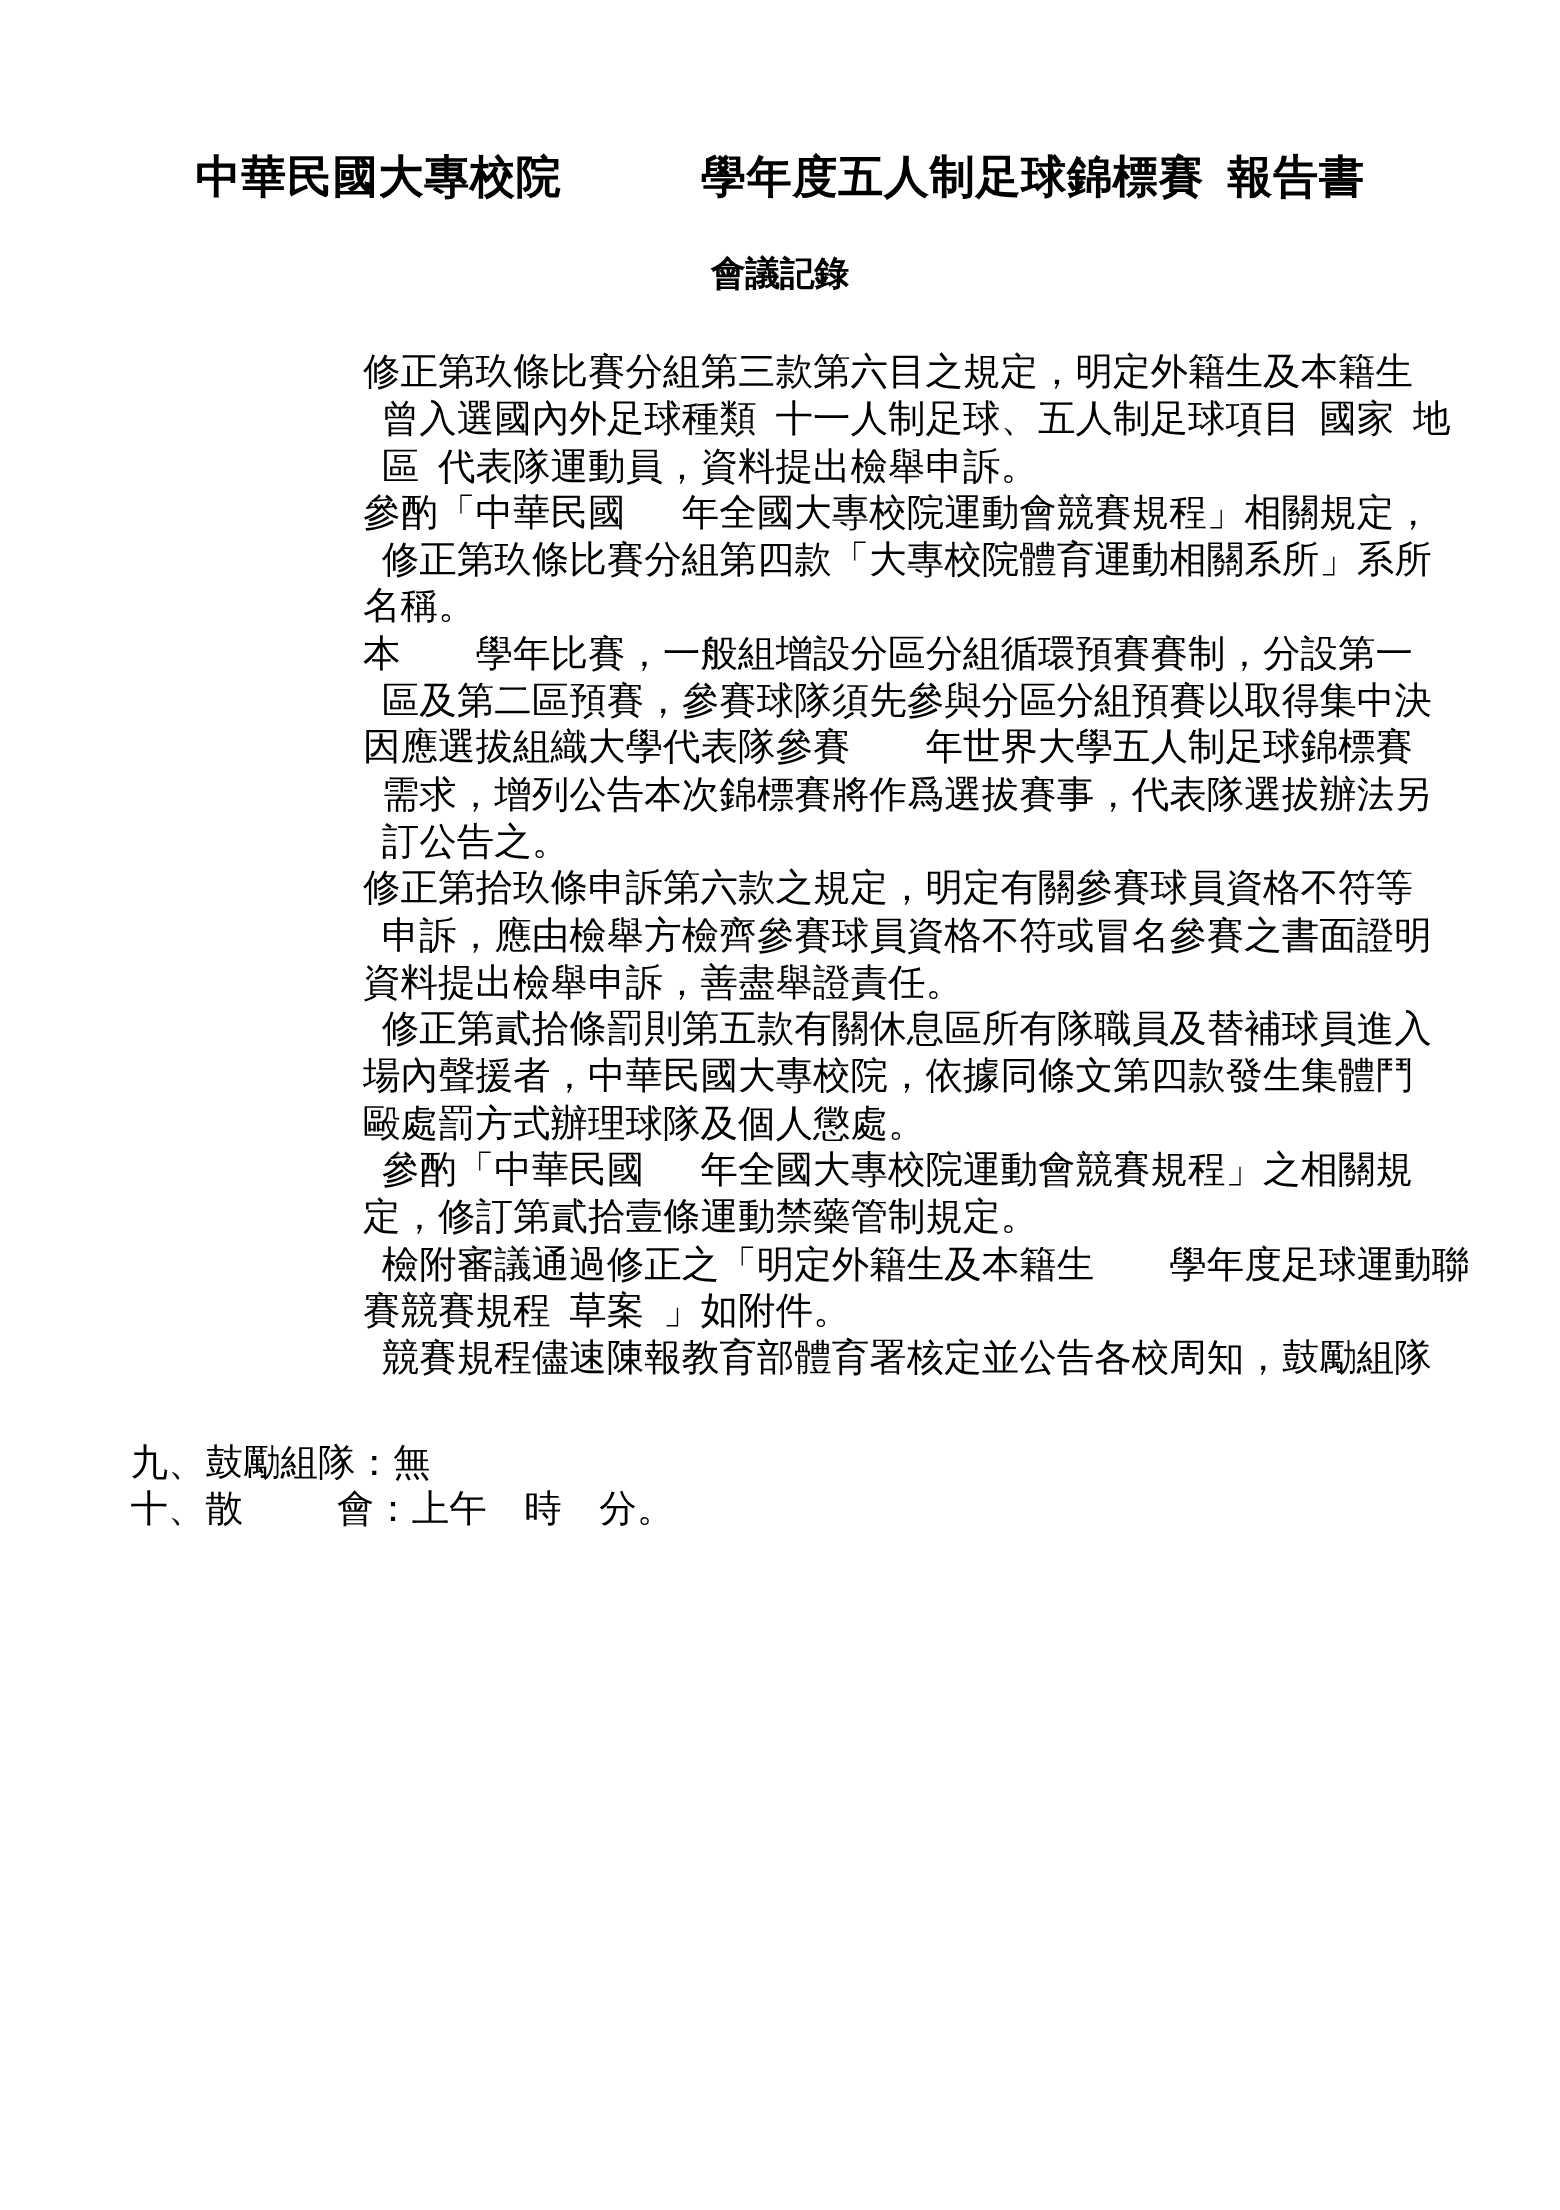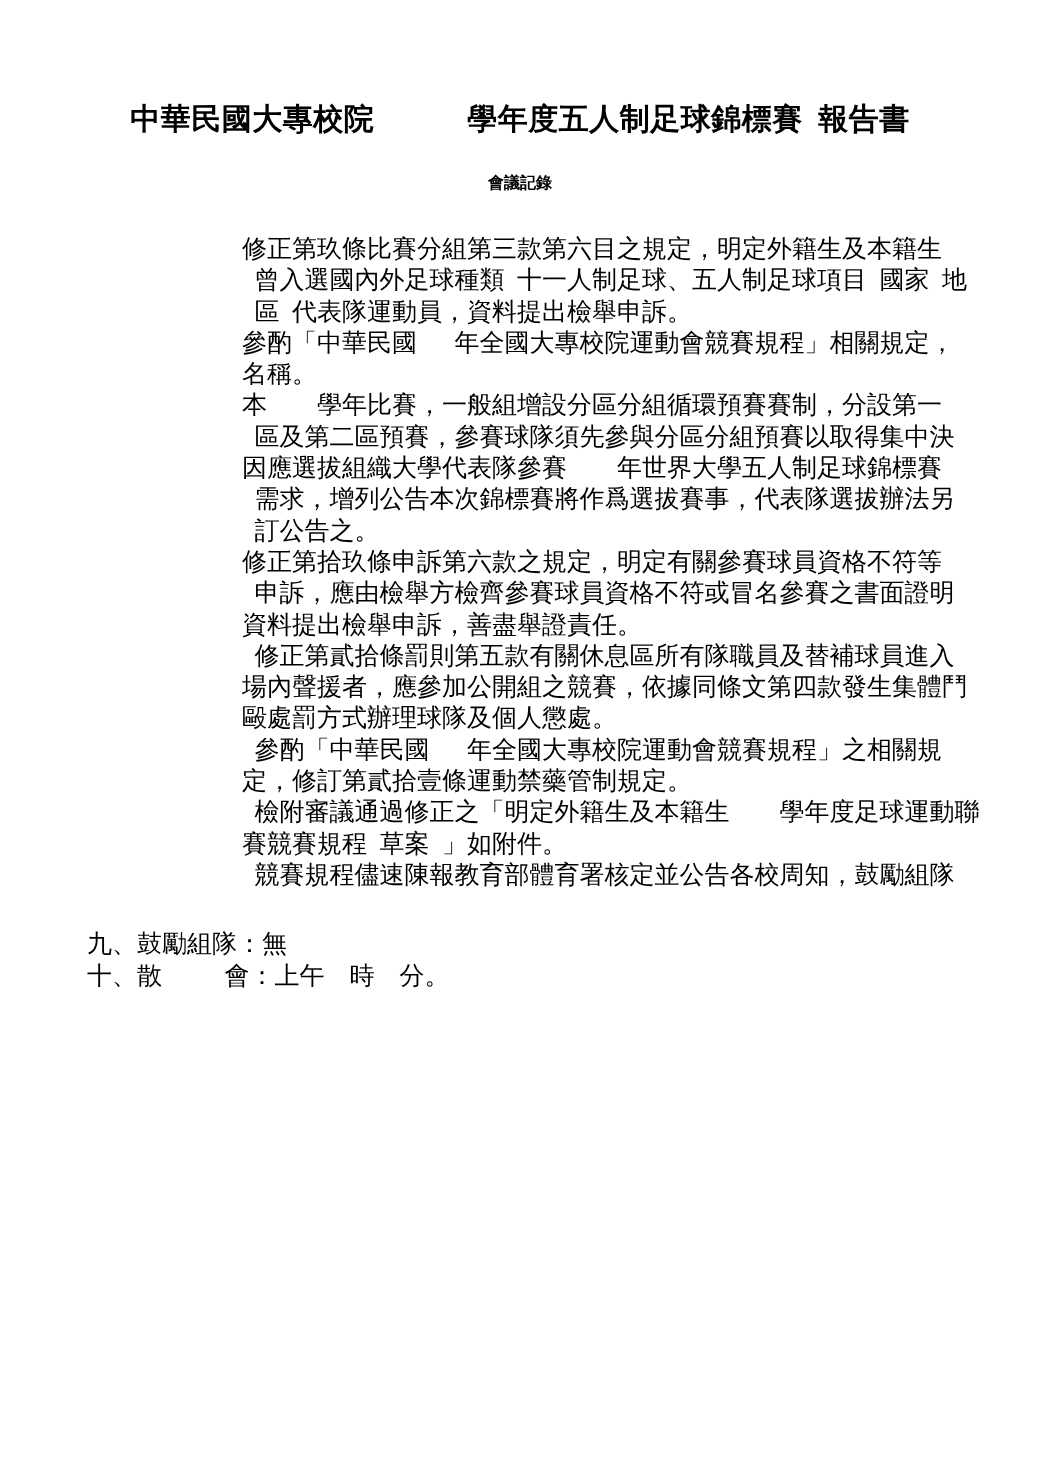--- a/index.html
+++ b/index.html
@@ -22,21 +22,21 @@
     text-align: center;
     font-size: 30px;
     font-weight: bold;
     line-height: 40px;
     white-space: pre;
     letter-spacing: 0.5px;
   }
   .doc-subtitle {
     margin: 30px 0 0 0;
     text-align: center;
-    font-size: 16px;
+    font-size: 23px;
     font-weight: bold;
     line-height: 28px;
     white-space: pre;
   }
   .minutes {
     margin: 36px 0 0 242px;
   }
   .minutes .para {
     margin: 0;
   }
@@ -56,39 +56,40 @@
   <h1 class="doc-title">中華民國大專校院      學年度五人制足球錦標賽 報告書</h1>
   <h2 class="doc-subtitle">會議記錄</h2>
   <div class="minutes">
       <div class="para">
         <div class="ln">修正第玖條比賽分組第三款第六目之規定，明定外籍生及本籍生</div>
         <div class="ln"> 曾入選國內外足球種類 十一人制足球、五人制足球項目 國家 地</div>
         <div class="ln"> 區 代表隊運動員，資料提出檢舉申訴。</div>
       </div>
       <div class="para">
         <div class="ln">參酌「中華民國   年全國大專校院運動會競賽規程」相關規定，</div>
+        <div class="ln"> 修正第玖條比賽分組第四款「大專校院體育運動相關系所」系所</div>
         <div class="ln">名稱。</div>
       </div>
       <div class="para">
         <div class="ln">本    學年比賽，一般組增設分區分組循環預賽賽制，分設第一</div>
         <div class="ln"> 區及第二區預賽，參賽球隊須先參與分區分組預賽以取得集中決</div>
       </div>
       <div class="para">
         <div class="ln">因應選拔組織大學代表隊參賽    年世界大學五人制足球錦標賽</div>
         <div class="ln"> 需求，增列公告本次錦標賽將作爲選拔賽事，代表隊選拔辦法另</div>
         <div class="ln"> 訂公告之。</div>
       </div>
       <div class="para">
         <div class="ln">修正第拾玖條申訴第六款之規定，明定有關參賽球員資格不符等</div>
         <div class="ln"> 申訴，應由檢舉方檢齊參賽球員資格不符或冒名參賽之書面證明</div>
         <div class="ln">資料提出檢舉申訴，善盡舉證責任。</div>
       </div>
       <div class="para">
         <div class="ln"> 修正第貳拾條罰則第五款有關休息區所有隊職員及替補球員進入</div>
-        <div class="ln">場內聲援者，應參加公開組之競賽，依據同條文第四款發生集體鬥</div>
+        <div class="ln">場內聲援者，中華民國大專校院，依據同條文第四款發生集體鬥</div>
         <div class="ln">毆處罰方式辦理球隊及個人懲處。</div>
       </div>
       <div class="para">
         <div class="ln"> 參酌「中華民國   年全國大專校院運動會競賽規程」之相關規</div>
         <div class="ln">定，修訂第貳拾壹條運動禁藥管制規定。</div>
       </div>
       <div class="para">
         <div class="ln"> 檢附審議通過修正之「明定外籍生及本籍生    學年度足球運動聯</div>
         <div class="ln">賽競賽規程 草案 」如附件。</div>
       </div>

